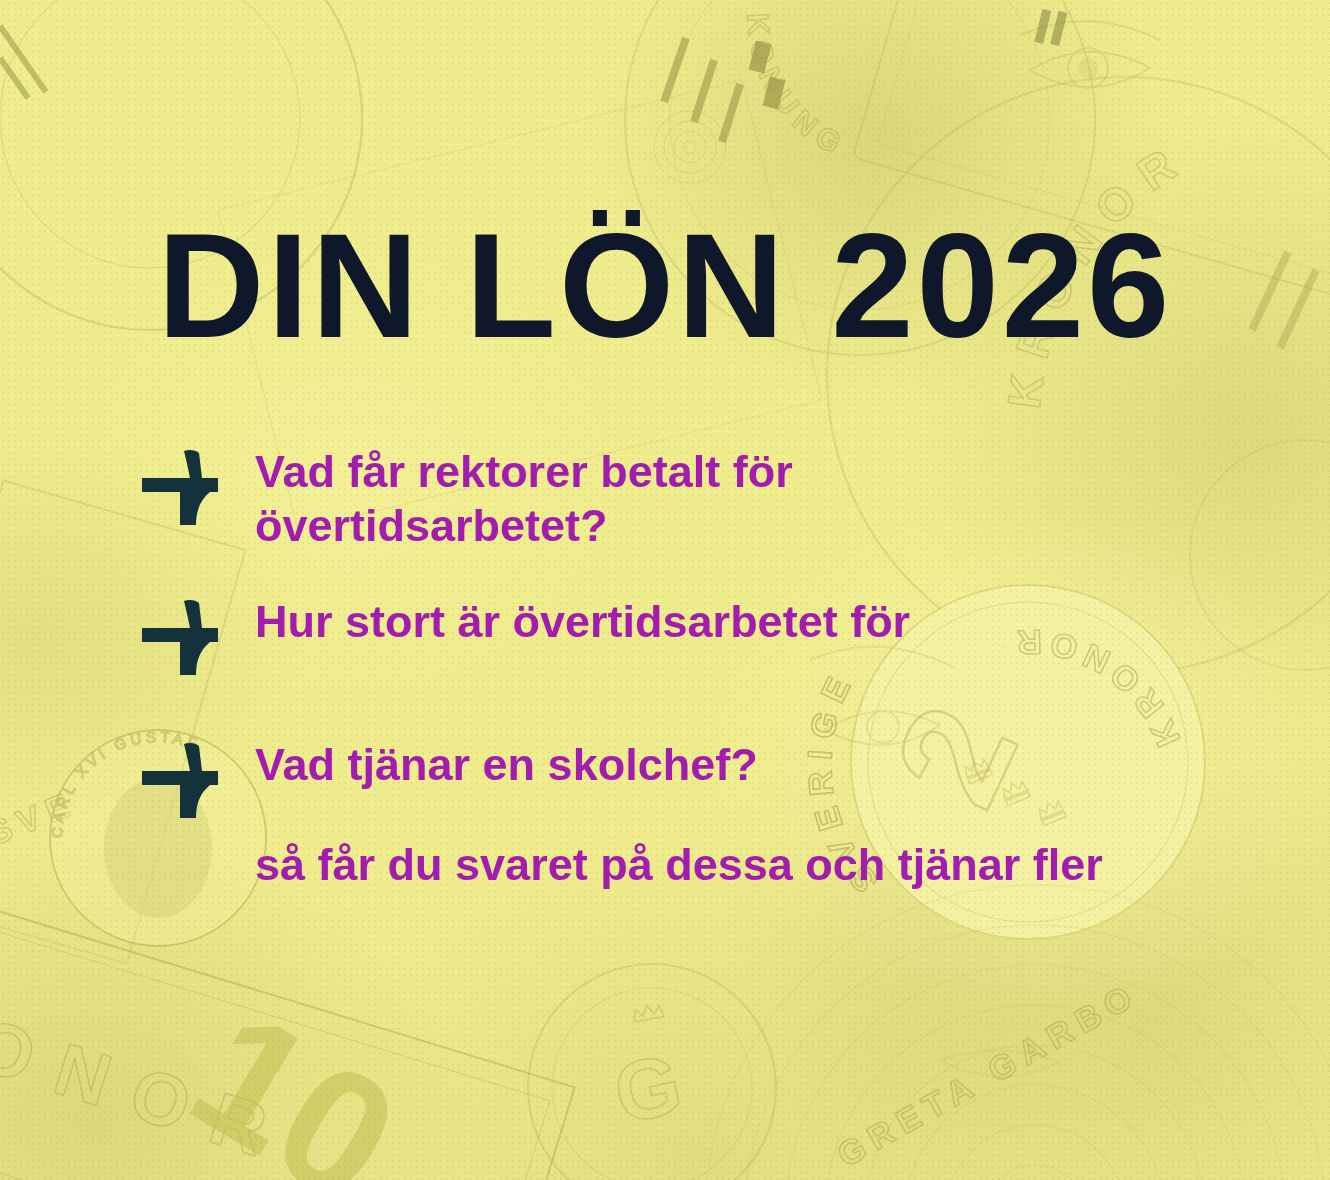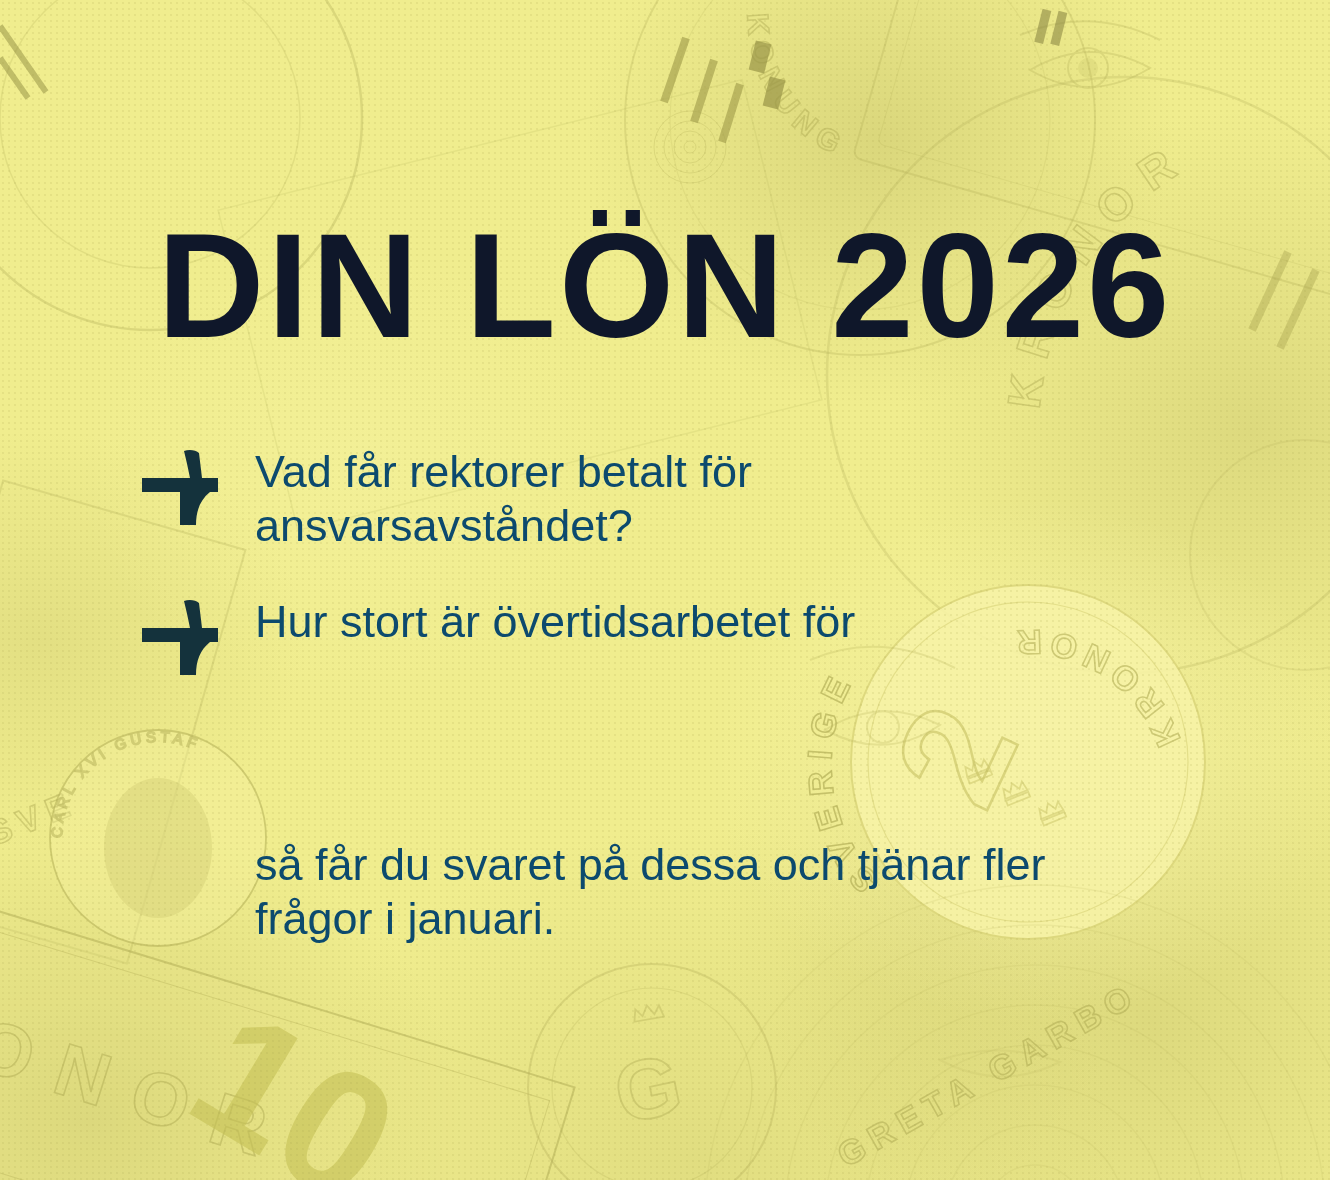--- a/index.html
+++ b/index.html
@@ -33,21 +33,21 @@
   .wm-line{stroke:#b4b058;fill:none}
   .title{
     position:absolute;top:212px;left:0;width:100%;margin:0;
     text-align:center;font-weight:bold;font-size:148px;line-height:1;
     letter-spacing:3px;color:#0f172a;white-space:nowrap;
   }
   .row{position:absolute;left:142px;display:flex;gap:37px;align-items:flex-start}
   .icon-cell{width:76px;flex:0 0 76px;margin-top:4px}
   .icon-cell svg{display:block}
   .row .text,.closing .text{
-    width:920px;font-size:45px;line-height:54px;font-weight:normal;color:#0c4a6e;
+    width:920px;font-size:45px;line-height:54px;font-weight:bold;color:#a21caf;
   }
   .closing{position:absolute;left:255px}
   .arrow-fill{fill:#14323c}
 </style>
 </head>
 <body>
 
 <div class="canvas">
 
   <div class="bg-shade"></div>
@@ -191,38 +191,49 @@
   <div class="row" style="top:445px">
     <div class="icon-cell">
       <svg width="76" height="76" viewBox="0 0 76 76" class="arrow-fill">
         <path d="M42,2 C47,0 54,1 57,4 C58,12 59,21 60,29 L48,29 C46,19 44,10 42,2 Z"></path>
         <rect x="0" y="29" width="76" height="14"></rect>
         <path d="M38,43 L68,43 C58,51 54,62 54,76 L38,76 Z"></path>
       </svg>
     </div>
     <div class="text">
       <div>Vad får rektorer betalt för</div>
-      <div>ansvarsavståndet?</div>
+      <div>övertidsarbetet?</div>
     </div>
   </div>
 
   <div class="row" style="top:595px">
     <div class="icon-cell">
       <svg width="76" height="76" viewBox="0 0 76 76" class="arrow-fill">
         <path d="M42,2 C47,0 54,1 57,4 C58,12 59,21 60,29 L48,29 C46,19 44,10 42,2 Z"></path>
         <rect x="0" y="29" width="76" height="14"></rect>
         <path d="M38,43 L68,43 C58,51 54,62 54,76 L38,76 Z"></path>
       </svg>
     </div>
     <div class="text">
       <div>Hur stort är övertidsarbetet för</div>
     </div>
   </div>
 
+  <div class="row" style="top:738px">
+    <div class="icon-cell">
+      <svg width="76" height="76" viewBox="0 0 76 76" class="arrow-fill">
+        <path d="M42,2 C47,0 54,1 57,4 C58,12 59,21 60,29 L48,29 C46,19 44,10 42,2 Z"></path>
+        <rect x="0" y="29" width="76" height="14"></rect>
+        <path d="M38,43 L68,43 C58,51 54,62 54,76 L38,76 Z"></path>
+      </svg>
+    </div>
+    <div class="text">
+      <div>Vad tjänar en skolchef?</div>
+    </div>
+  </div>
 
   <div class="closing" style="top:838px">
     <div class="text">
       <div>så får du svaret på dessa och tjänar fler</div>
-      <div>frågor i januari.</div>
     </div>
   </div>
 
 </div>
 
 </body></html>

